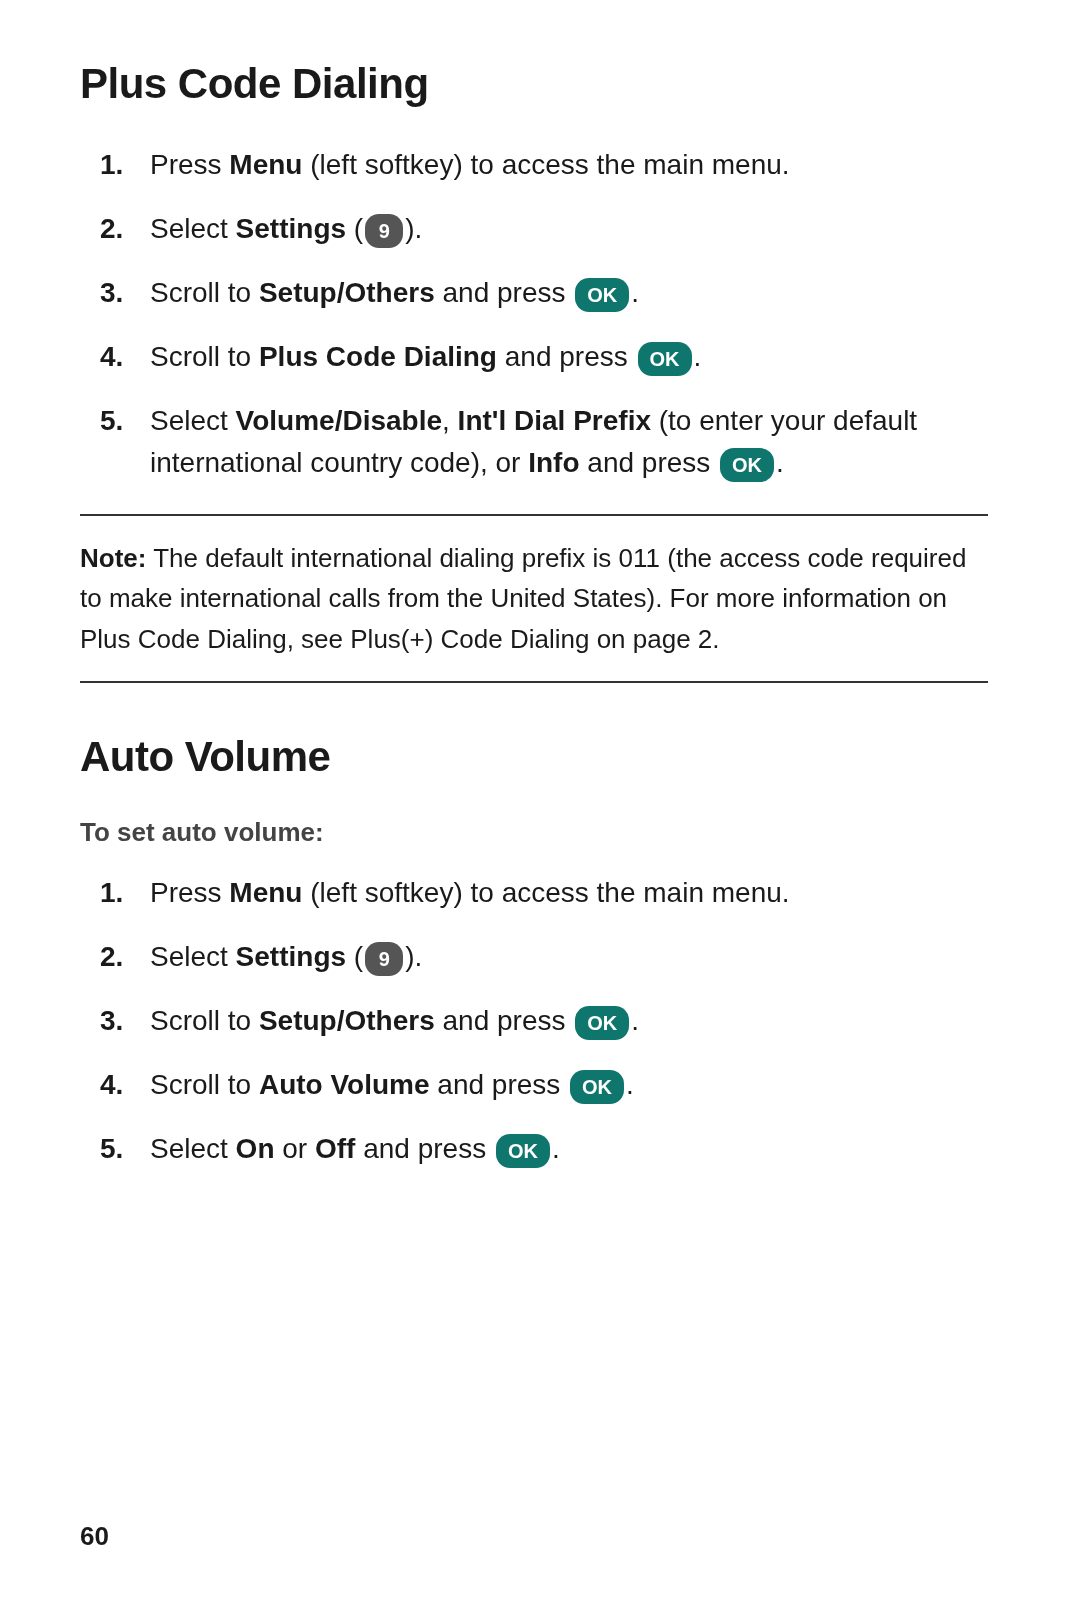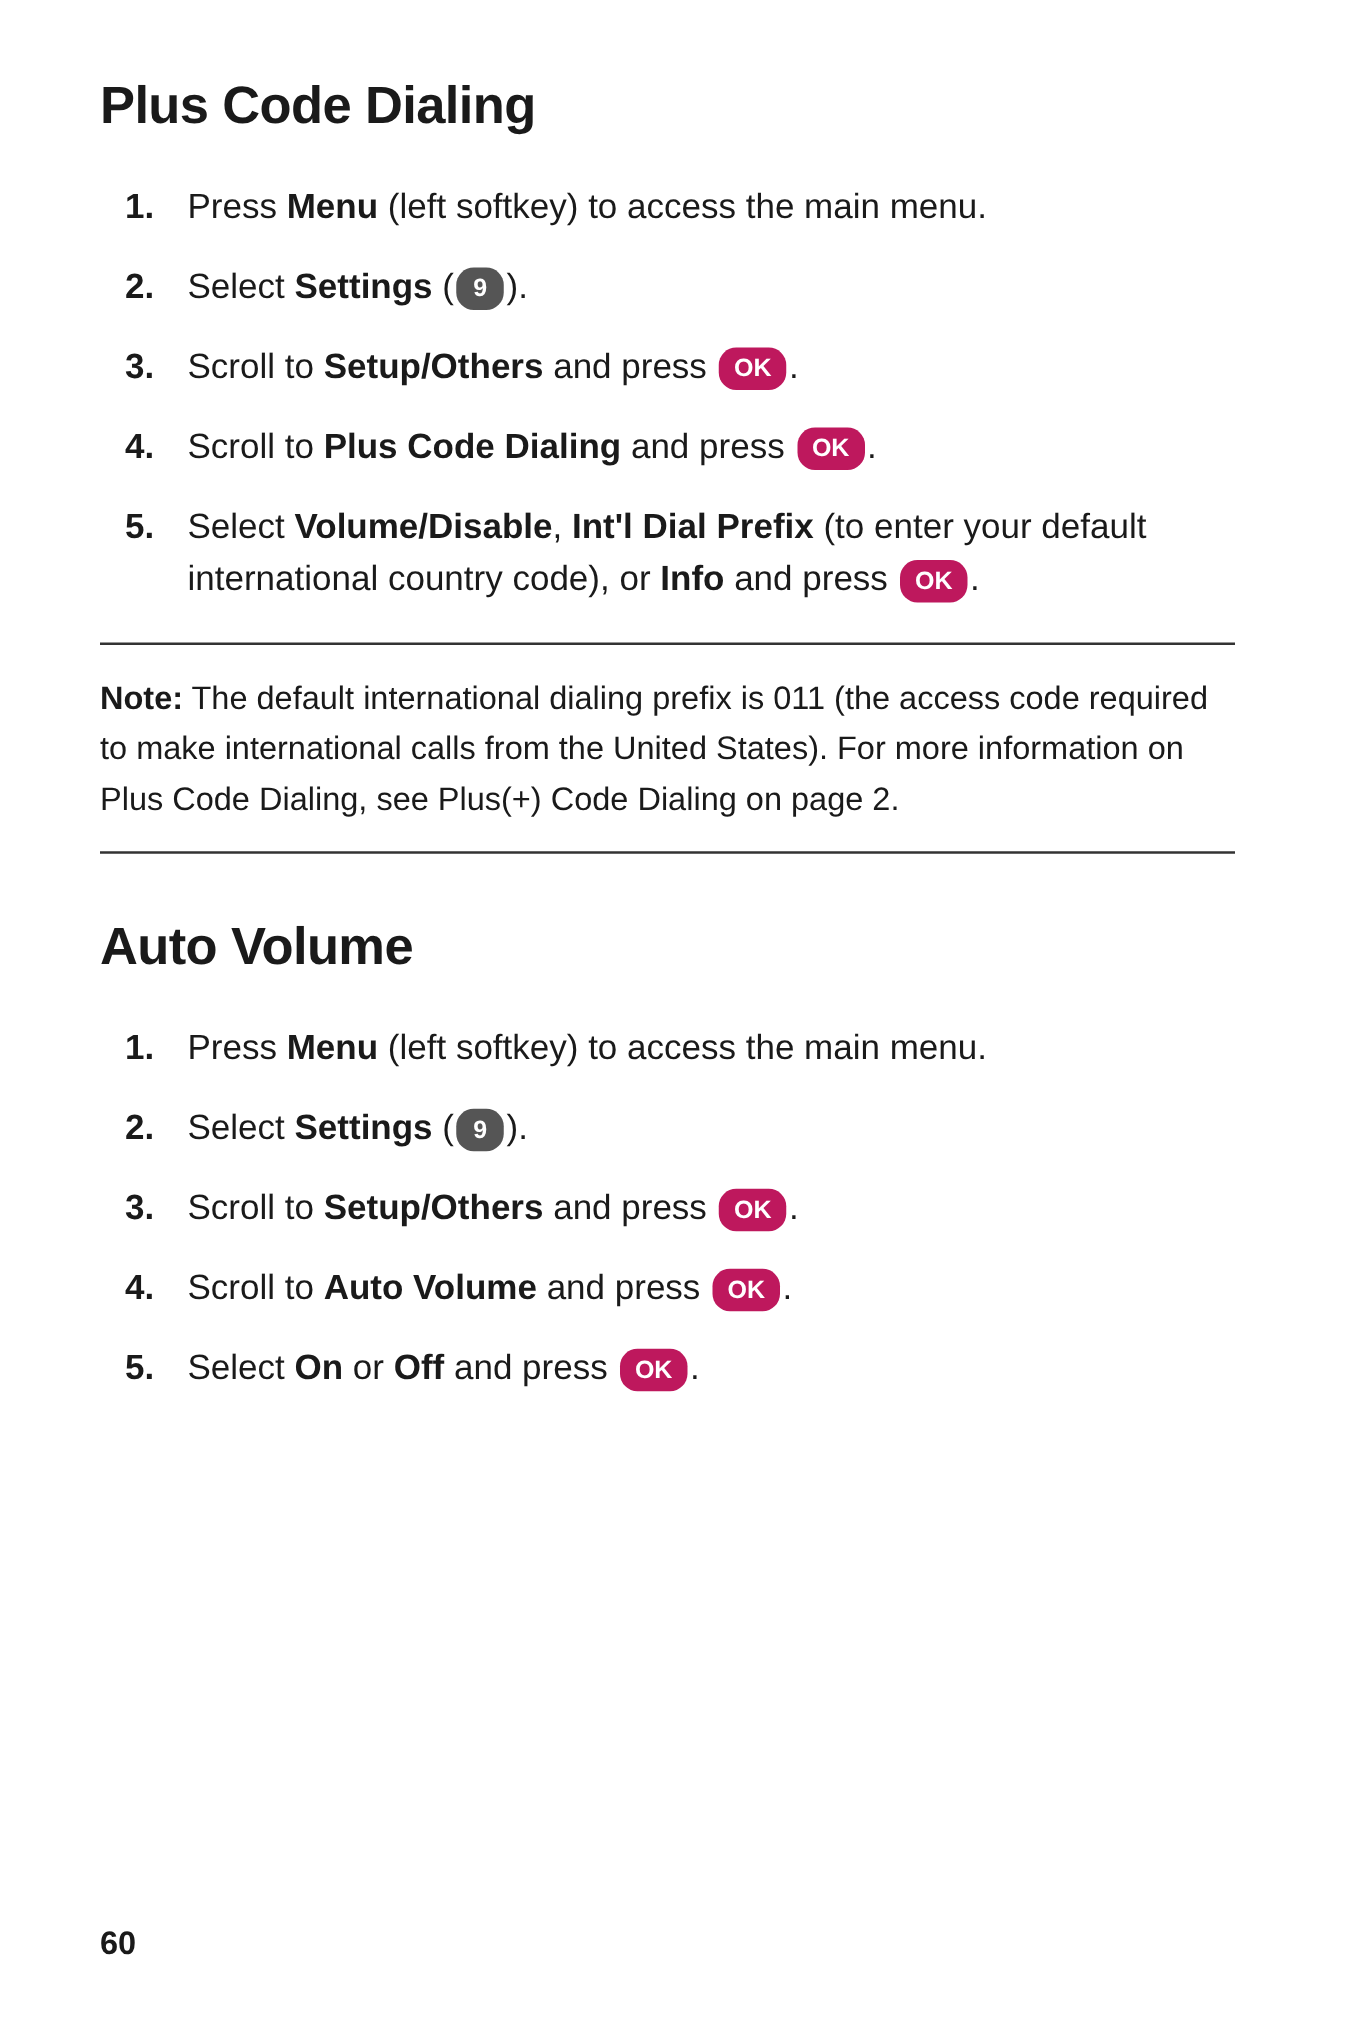--- a/index.html
+++ b/index.html
@@ -63,21 +63,21 @@
       min-width: 38px;
       height: 34px;
       vertical-align: middle;
       margin: 0 2px;
     }
 
     .badge-ok {
       display: inline-flex;
       align-items: center;
       justify-content: center;
-      background: #be185d;
+      background: #0f766e;
       color: #ffffff;
       border-radius: 14px;
       font-size: 20px;
       font-weight: 700;
       padding: 3px 12px;
       min-width: 44px;
       height: 34px;
       vertical-align: middle;
       margin: 0 2px;
     }
@@ -106,21 +106,21 @@
     .to-set-label {
       font-size: 26px;
       font-weight: 700;
       color: #444444;
       margin-bottom: 24px;
       margin-left: 0;
     }
 
     .footer {
       position: absolute;
-      bottom: 50px;
+      bottom: 68px;
       left: 80px;
       right: 80px;
       display: flex;
       align-items: center;
       font-size: 26px;
       font-weight: 700;
     }
 
     .footer-page {
       font-weight: 700;
@@ -170,20 +170,21 @@
 
   <div class="note-box">
     <span><b>Note:</b></span><span> The default international dialing prefix is 011 (the access code required to make international calls from the United States). For more information on Plus Code Dialing, see  Plus(+) Code Dialing  on page 2.</span>
   </div>
 </section>
 
 <section class="section-auto-volume">
   <h2 class="section-title">Auto Volume</h2>
 
 
+  <p class="to-set-label">To set auto volume:</p>
 
   <ol class="step-list">
 
     <li>
       <span class="step-number">1.</span>
       <span class="step-text">Press <b>Menu</b> (left softkey) to access the main menu.</span>
     </li>
 
     <li>
       <span class="step-number">2.</span>

